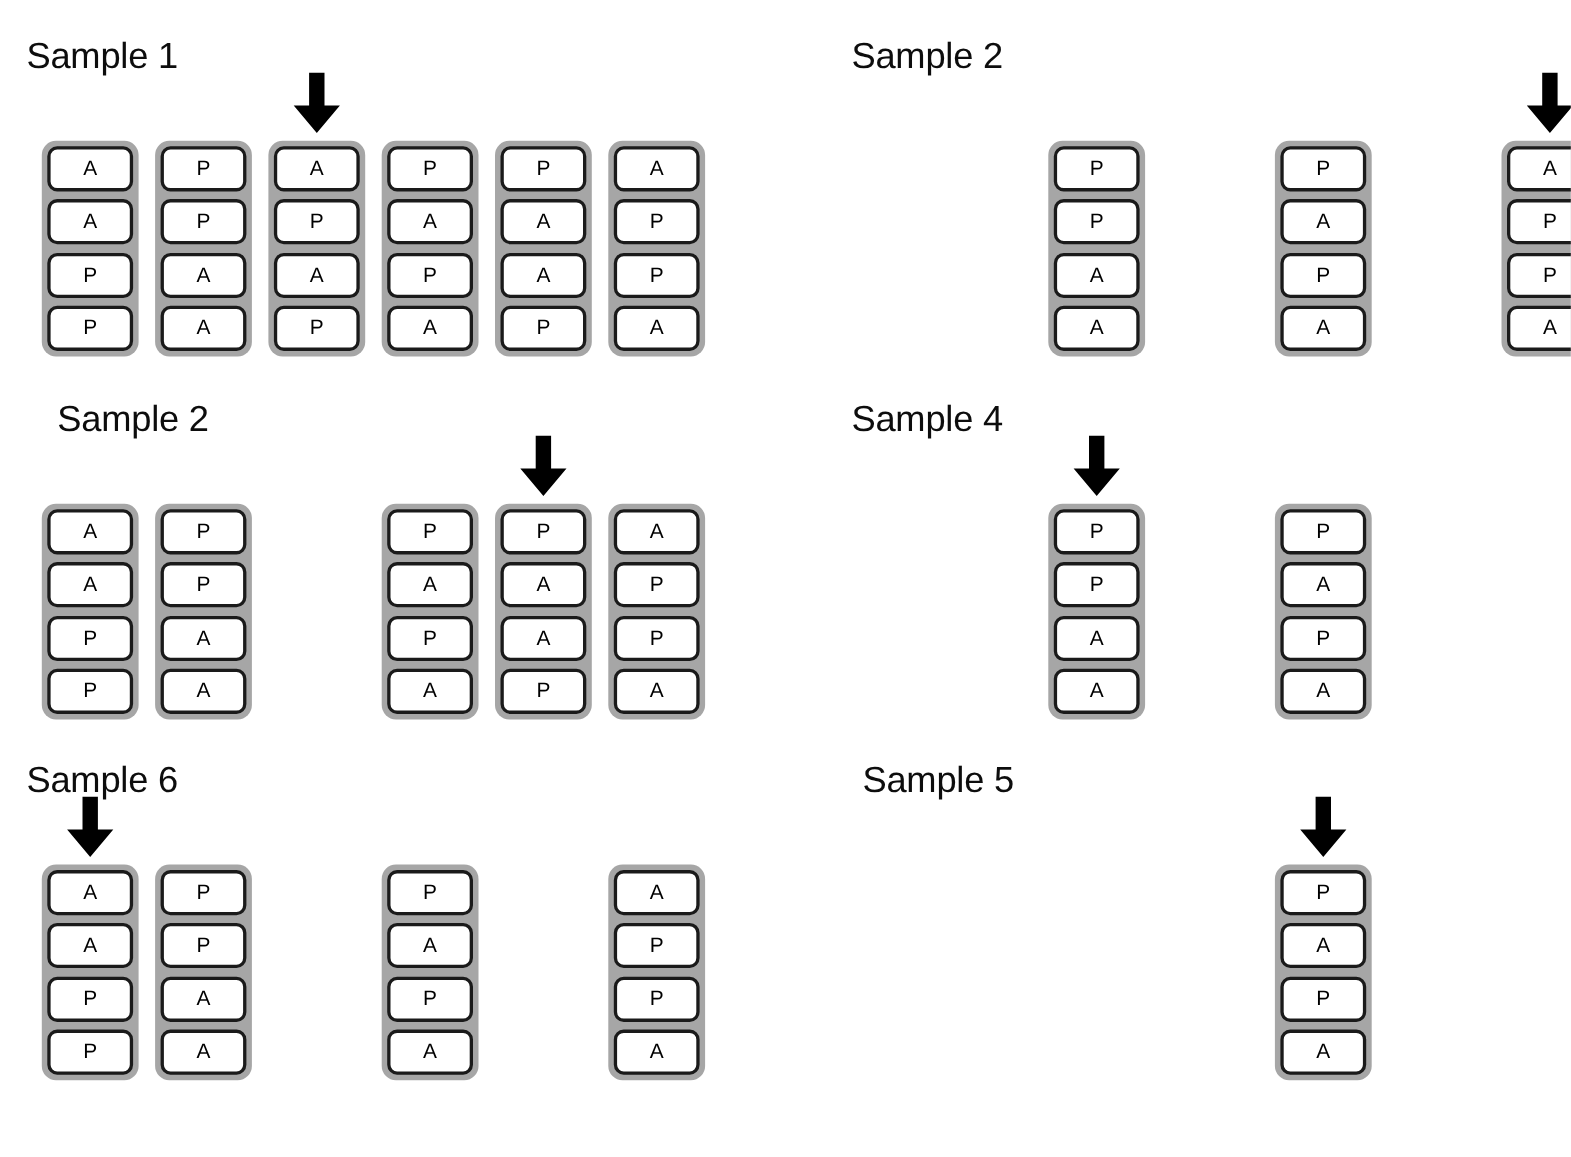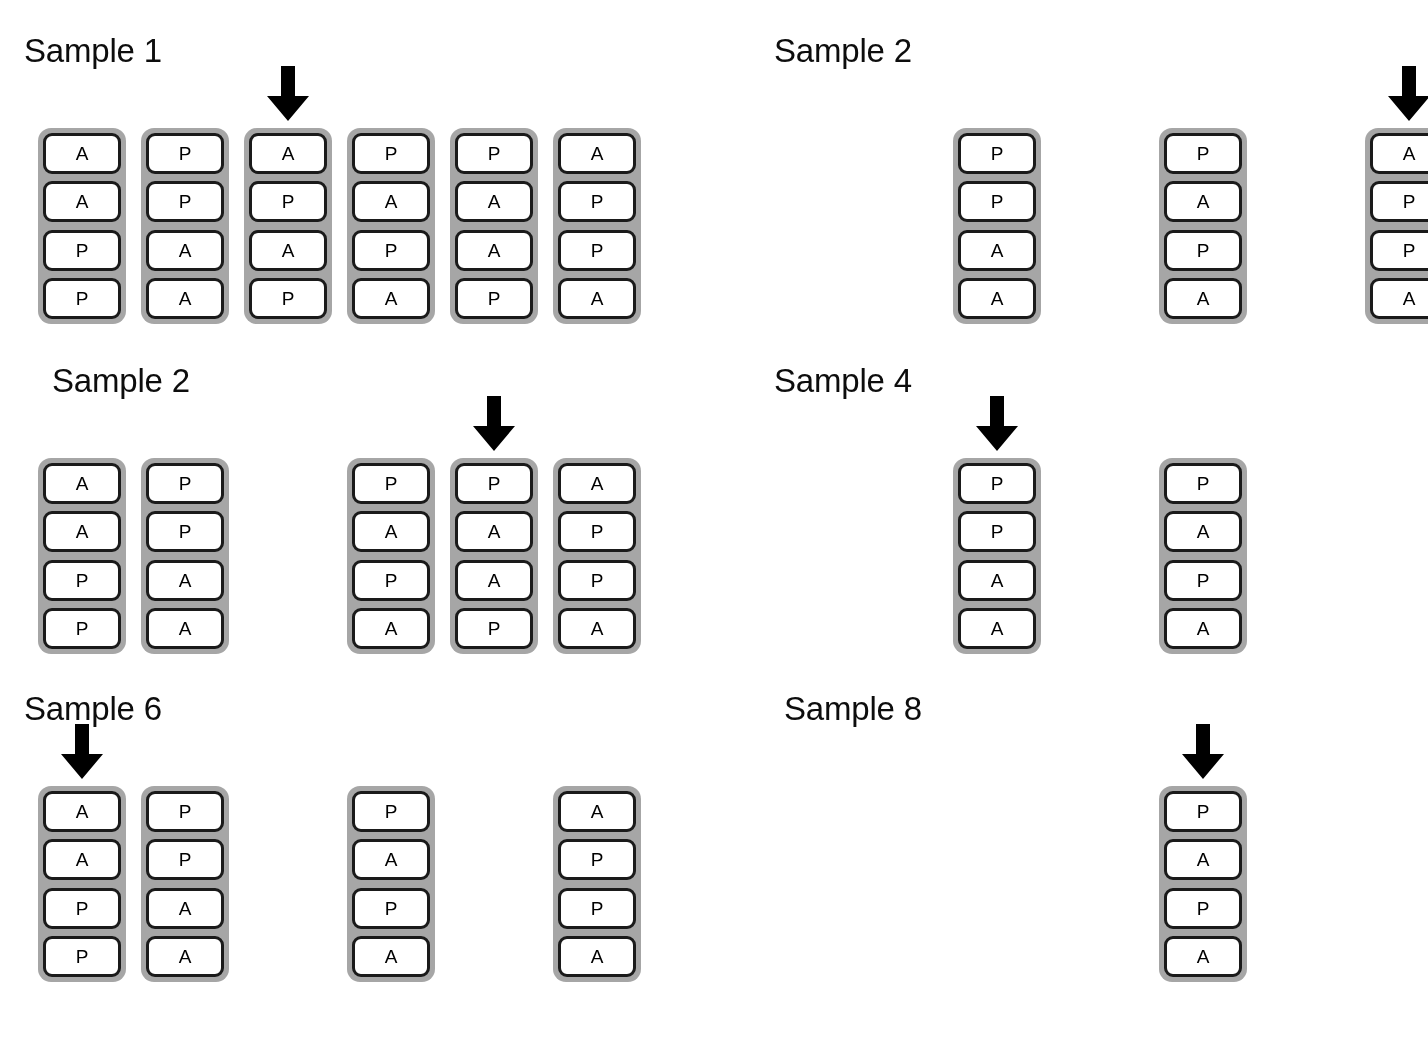--- a/index.html
+++ b/index.html
@@ -346,21 +346,21 @@
             <div class="cell">P</div>
             <div class="cell">A</div>
           </div>
         </div>
         <div class="slot c5"></div>
         <div class="slot c6"></div>
       </div>
   </div>
 
   <div class="panel p6">
-    <div class="sample-title">Sample 8</div>
+    <div class="sample-title">Sample 5</div>
     <div class="slots">
         <div class="slot c1"></div>
         <div class="slot c2"></div>
         <div class="slot c3"></div>
         <div class="slot c4">
           <div class="stack">
             <div class="cell">P</div>
             <div class="cell">A</div>
             <div class="cell">P</div>
             <div class="cell">A</div>

